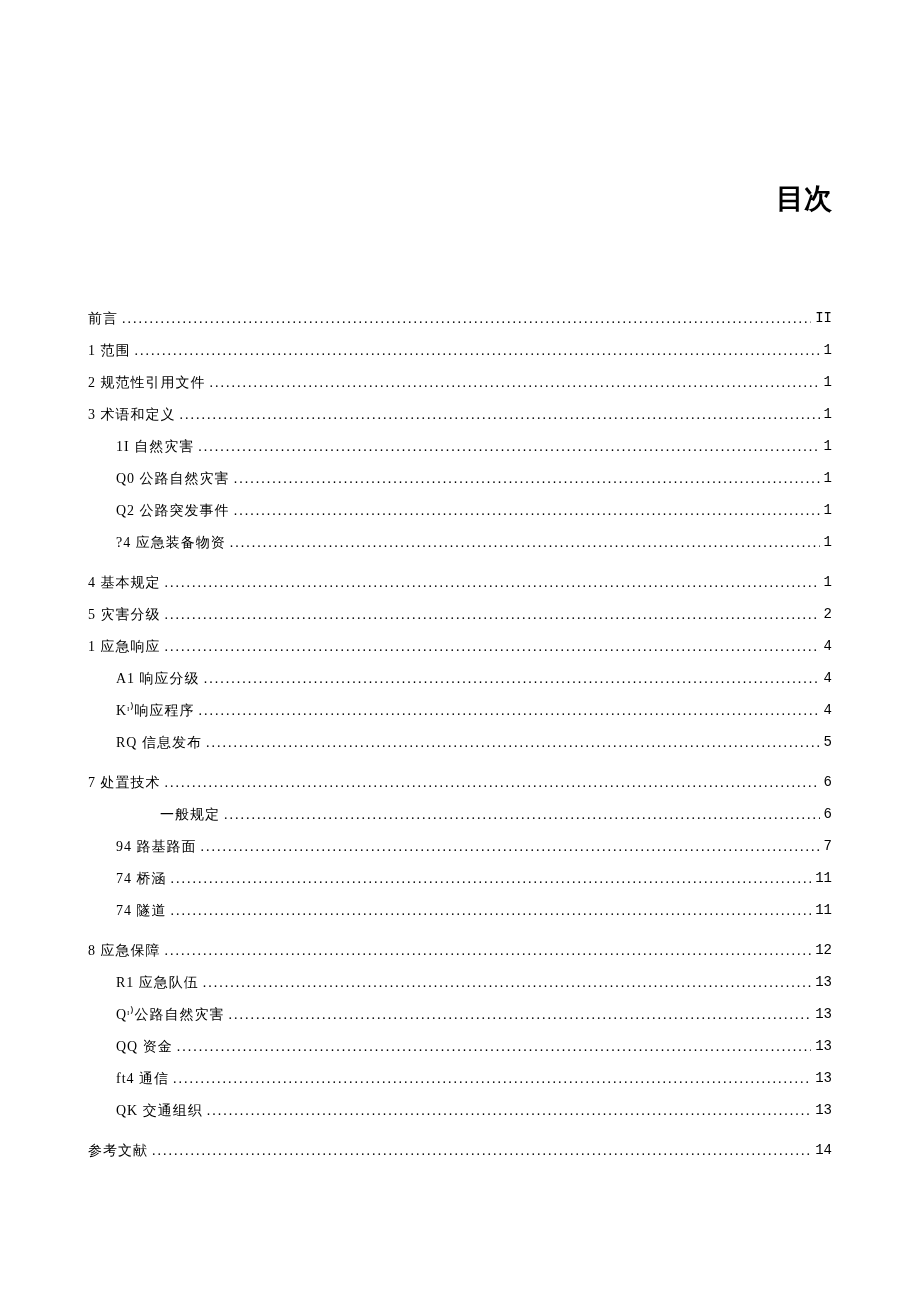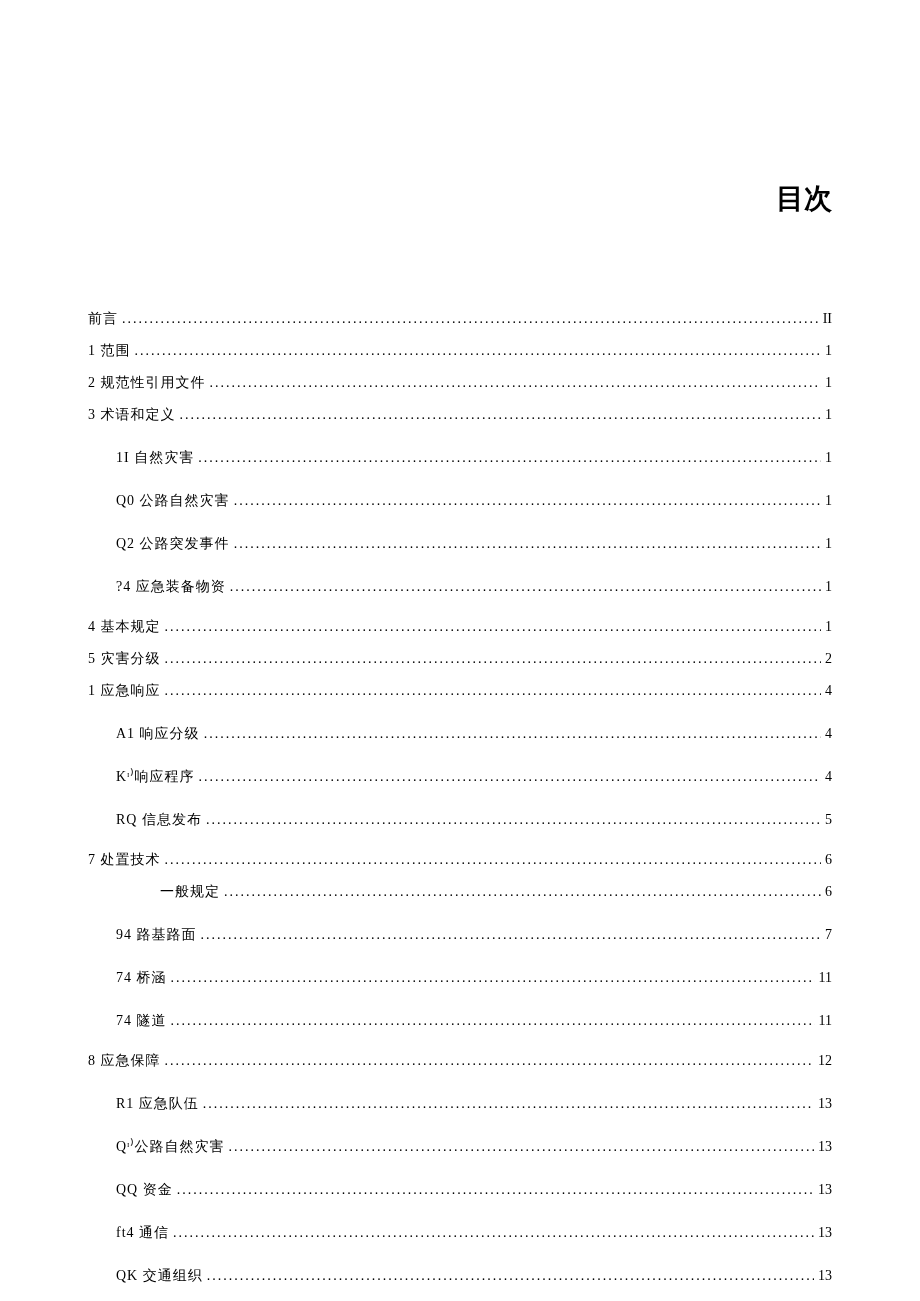--- a/index.html
+++ b/index.html
@@ -30,42 +30,41 @@
       display: flex;
       align-items: center;
       white-space: nowrap;
       margin-bottom: 11px;
     }
     .toc-row.level-1 {
       padding-left: 0;
     }
     .toc-row.level-2 {
       padding-left: 28px;
-      margin-top: 22px;
     }
     .toc-row.level-3 {
       padding-left: 72px;
     }
     .toc-label {
       letter-spacing: 1px;
     }
     .toc-leader {
       flex: 1 1 auto;
       overflow: hidden;
       margin: 0 4px;
       font-size: 14px;
       letter-spacing: 2px;
       color: #000;
     }
     .toc-leader::after {
       content: "...................................................................................................................................................................................................................";
     }
     .toc-page {
       flex: 0 0 auto;
-      font-family: Liberation Serif, serif;
+      font-family: Liberation Mono, monospace;
     }
     .group-gap {
       margin-top: 19px;
     }
   </style>
 </head>
 <body>
 
 <div class="title">目次</div>
 

